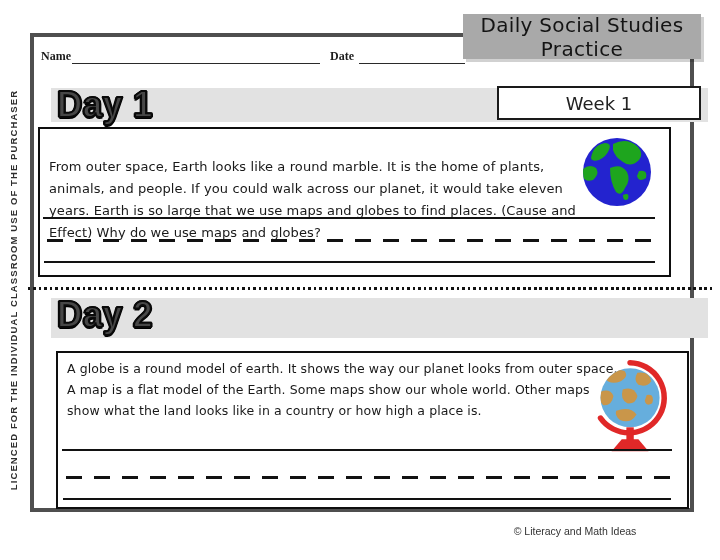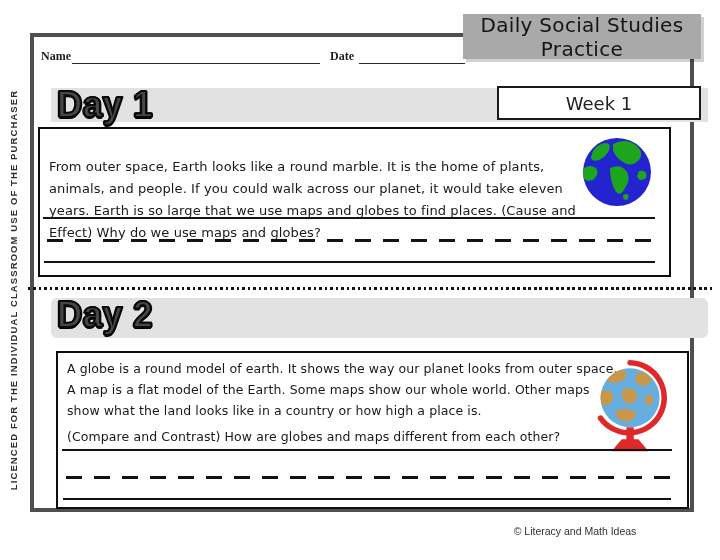--- a/index.html
+++ b/index.html
@@ -38,21 +38,21 @@
   .fill-line{border-bottom:1.5px solid #2a2a2a; height:15px;}
   .name-fill{flex:1; margin-left:1px;}
   .date-label{margin-left:10px;}
   .date-fill{width:106px; margin-left:5px;}
   
   .day-band{
     position:absolute; left:51px; width:657px;
     background:var(--band-gray,#e2e2e2);
   }
   .band-1{top:88px; height:34px;}
-  .band-2{top:298px; height:40px;border-radius:6px;}
+  .band-2{top:298px; height:40px;}
   .day-title{
     position:absolute; left:6px; top:-4px;
     font-family:"Liberation Sans", sans-serif;
     font-size:35px; font-weight:900; letter-spacing:0.5px;
     color:#474747;
     -webkit-text-stroke:1.8px #0a0a0a;
     text-shadow:-1.5px 0 #000, 1.5px 0 #000, 0 -1.5px #000, 0 1.5px #000;
     transform:scaleY(1.08); transform-origin:left top;
     line-height:38px;
   }
@@ -165,21 +165,20 @@
 
   <div class="dotted-divider"></div>
 
   <div class="day-band band-2">
     <span class="day-title">Day 2</span>
   </div>
 
   <div class="passage-box box-2">
     <div class="passage2">
       <div>A globe is a round model of earth. It shows the way our planet looks from outer space. A map is a flat model of the Earth. Some maps show our whole world. Other maps show what the land looks like in a country or how high a place is.</div>
-      <div class="question">(Compare and Contrast) How are globes and maps different from each other?</div>
     </div>
 
     <svg class="globe-icon" viewBox="0 0 90 104">
       <defs>
           <clipPath id="globeClip">
             <circle cx="44" cy="42" r="32"></circle>
           </clipPath>
         </defs>
       <path class="gring" d="M44 4 A38 38 0 1 1 12 64"></path>
       <circle class="gwater" cx="44" cy="42" r="32"></circle>

